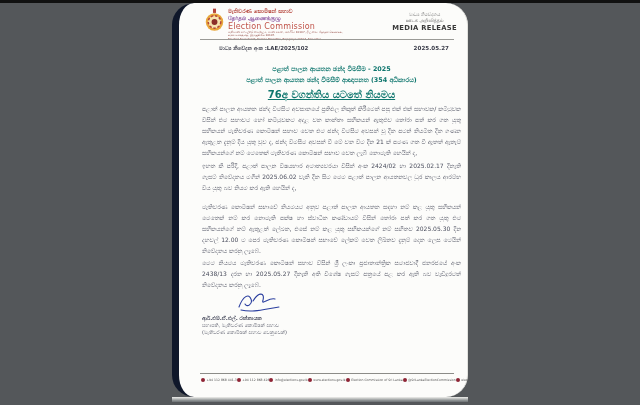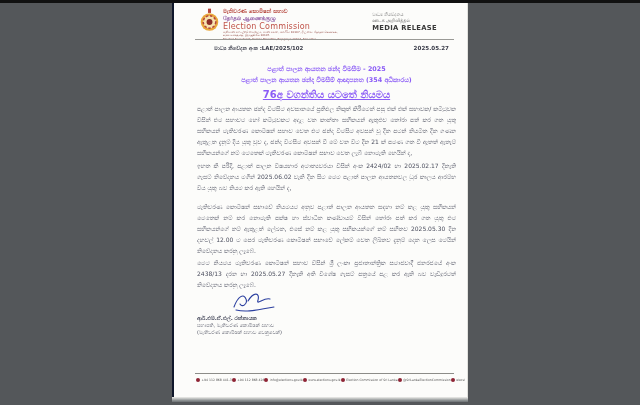--- a/index.html
+++ b/index.html
@@ -1,39 +1,39 @@
 <!DOCTYPE html>
 <html><head>
 <meta charset="utf-8">
 <style>
   html,body{margin:0;padding:0;}
   .stage{position:relative;width:640px;height:405px;background:#54575a;overflow:hidden;
          font-family:"DejaVu Sans",sans-serif;}
   .topbar{position:absolute;top:0;left:0;width:640px;height:3px;background:#111;}
   .page{position:absolute;left:172px;top:3px;width:296px;height:394px;background:#fcfcfa;
-        border-left:2px solid #0f172a;border-right:1px solid #e2e2de;box-sizing:border-box;}
+        border-left:7px solid #0f172a;border-right:1px solid #e2e2de;box-sizing:border-box;border-radius:22px;}
   .page-bottom{position:absolute;left:172px;top:397px;width:296px;height:5px;
         background:linear-gradient(to bottom,#efefec,#8b9091 70%,#6d7174);}
   
   .hdr-left{position:absolute;left:26px;top:5px;display:flex;}
   .emblem{width:19px;height:26px;display:block;margin-right:4px;flex:0 0 auto;}
   .org{display:flex;flex-direction:column;}
   .org-si{font-size:5.6px;font-weight:bold;color:#b5453c;line-height:7px;}
   .org-ta{font-size:5.4px;font-weight:bold;color:#8f5aa5;line-height:7px;}
   .org-en{font-size:8px;color:#c0544a;line-height:9px;letter-spacing:.2px;}
   .org-addr{font-size:2.8px;color:#8a3b34;line-height:3.4px;max-width:120px;}
-  .hdr-right{position:absolute;right:30px;top:9px;text-align:left;}
+  .hdr-right{position:absolute;right:10px;top:9px;text-align:center;}
   .rel-sm{font-size:4.6px;color:#6b6b6b;line-height:5.8px;}
   .rel-en{font-size:6.8px;font-weight:bold;color:#3a3a3a;line-height:8px;letter-spacing:.3px;}
   .rule{position:absolute;left:21px;right:13px;top:36px;border-top:1px solid #9a9a96;}
   .refrow{position:absolute;left:40px;right:18px;top:42px;display:flex;justify-content:space-between;}
   .ref{font-size:5.4px;font-weight:bold;color:#3b3d4a;}
   .date{font-size:5.6px;font-weight:bold;color:#3b3d4a;}
   
-  .titles{position:absolute;left:23px;width:259px;top:61px;text-align:center;color:#8b5cf6;}
+  .titles{position:absolute;left:23px;width:259px;top:61px;text-align:center;color:#0f766e;}
   .t1,.t2{font-size:6.4px;font-weight:bold;line-height:11px;}
   .t3{font-size:10px;font-weight:bold;line-height:11px;margin-top:3px;text-decoration:underline;}
   
   .body{position:absolute;left:23px;width:259px;margin:0;text-align:justify;
         font-size:6px;line-height:11px;color:#4b4e5e;}
   .p1{top:100px;} .p2{top:157px;} .p3{top:198px;} .p4{top:254px;}
   
   .sig-svg{position:absolute;left:55px;top:285px;}
   .sigblock{position:absolute;left:23px;top:312px;}
   .sig-name{font-size:5.4px;font-weight:bold;color:#3c3f52;line-height:7px;}

